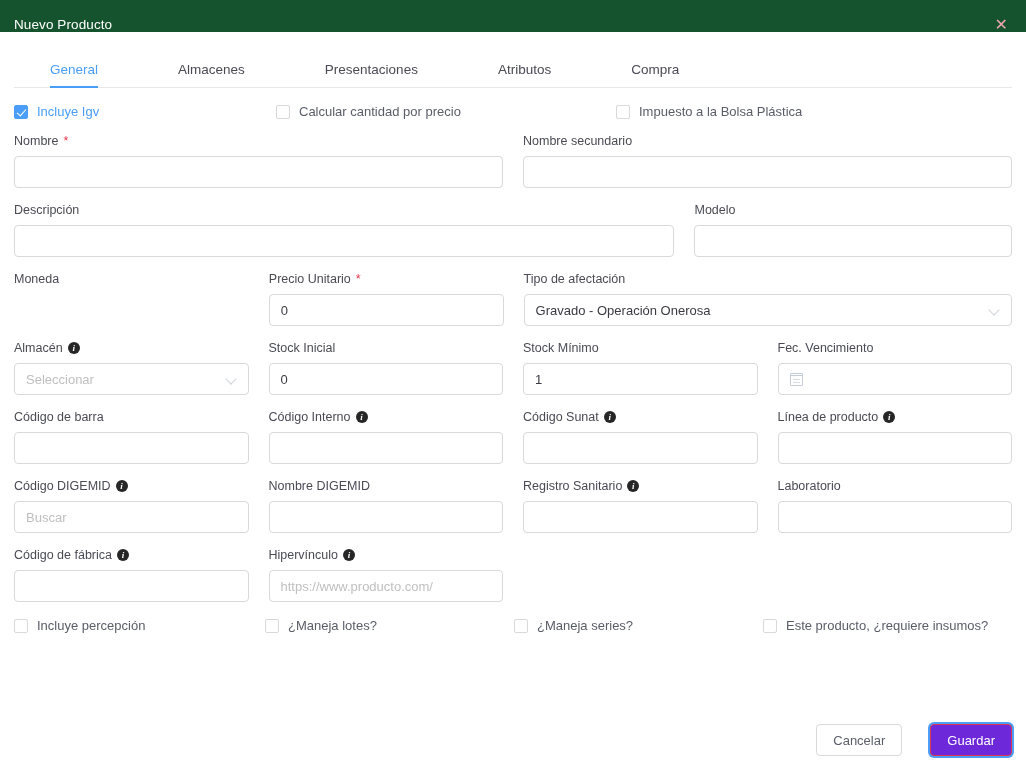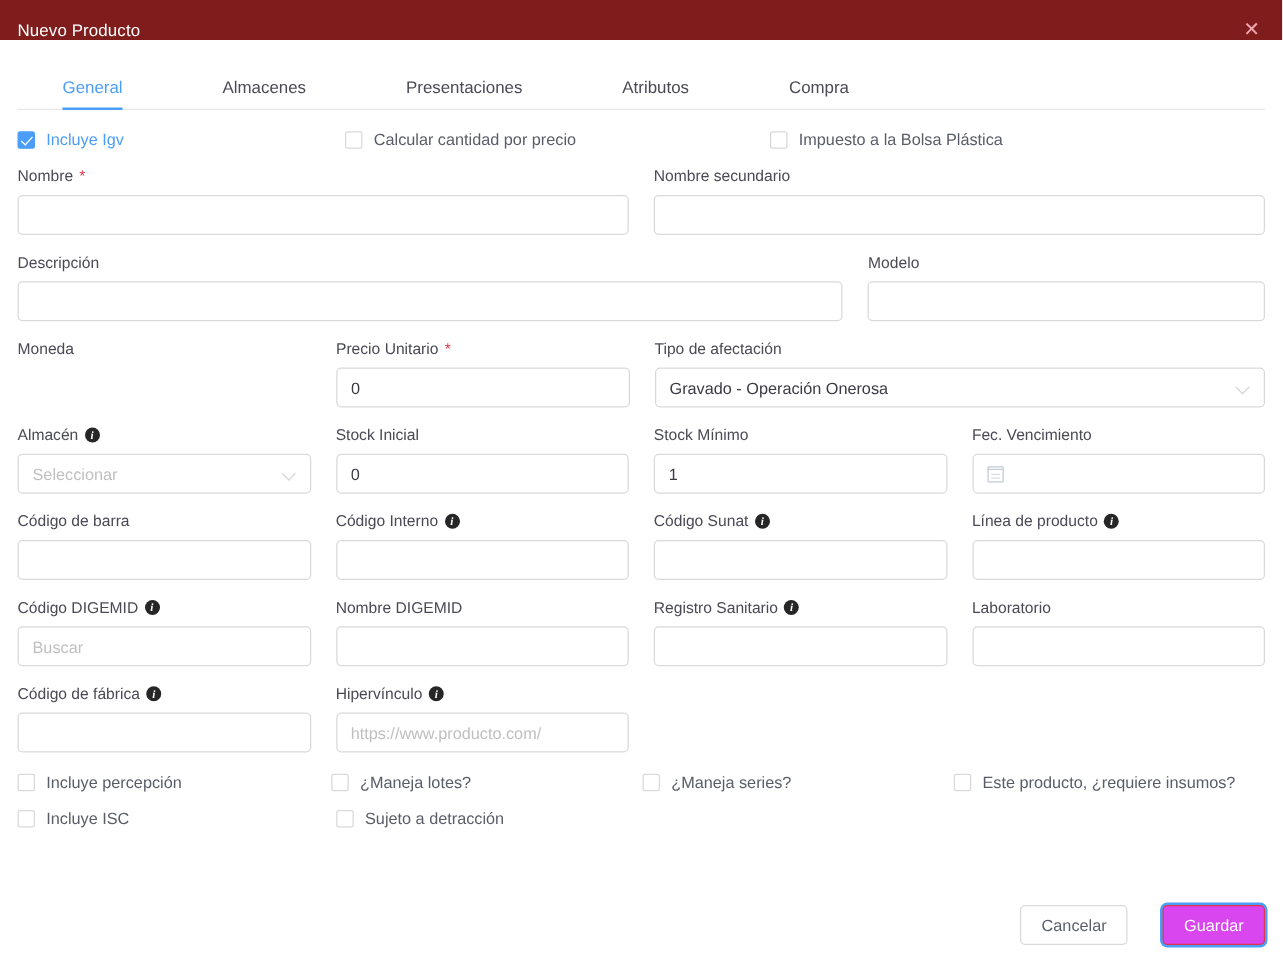--- a/index.html
+++ b/index.html
@@ -14,21 +14,21 @@
   .modal {
     position: relative;
     width: 1026px; height: 766px;
     background: #ffffff;
     overflow: hidden;
   }
 
   
   .modal-header {
     height: 32px;
-    background: #7f1d1d;
+    background: #14532d;
     display: flex;
     align-items: center;
     justify-content: space-between;
     padding: 17px 14px 0 14px;
   }
   .modal-title {
     color: #ffffff;
     font-size: 13.5px;
     letter-spacing: .1px;
     line-height: 32px;
@@ -251,21 +251,21 @@
     border-radius: 4px;
     font-size: 13px;
     font-family: "Liberation Sans", sans-serif;
     cursor: pointer;
     padding: 0 16px;
     border: 1px solid #d9d9d9;
     background: #ffffff;
     color: #5a5f6a;
   }
   .btn-primary {
-    background: #d946ef;
+    background: #6d28d9;
     border: 1px solid #e0364c;
     color: #ffffff;
     box-shadow: 0 0 0 2px #4a9df8;
   }
 </style>
 </head>
 <body>
 
 <div class="modal">
 
@@ -491,34 +491,20 @@
         </div>
       </div>
       <div>
         <div class="cbx">
           <span class="box"></span>
           <span class="cbx-label">Este producto, ¿requiere insumos?</span>
         </div>
       </div>
     </div>
 
-    <div class="bottom-cbx row2">
-      <div class="s1">
-        <div class="cbx">
-          <span class="box"></span>
-          <span class="cbx-label">Incluye ISC</span>
-        </div>
-      </div>
-      <div>
-        <div class="cbx">
-          <span class="box"></span>
-          <span class="cbx-label">Sujeto a detracción</span>
-        </div>
-      </div>
-    </div>
 
   </div>
 
   <div class="modal-footer">
     <button class="btn">Cancelar</button>
     <button class="btn btn-primary">Guardar</button>
   </div>
 
 </div>
 

